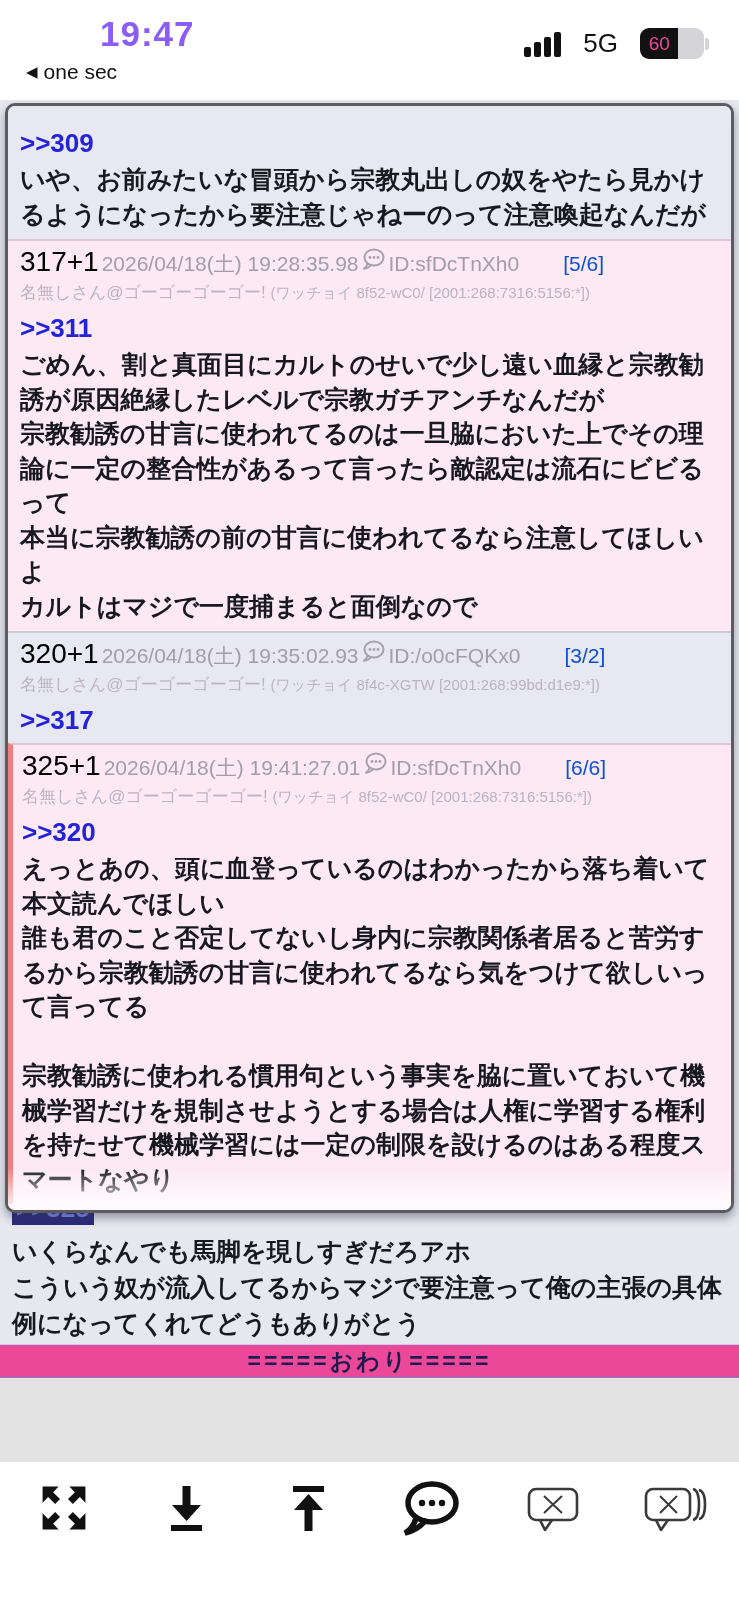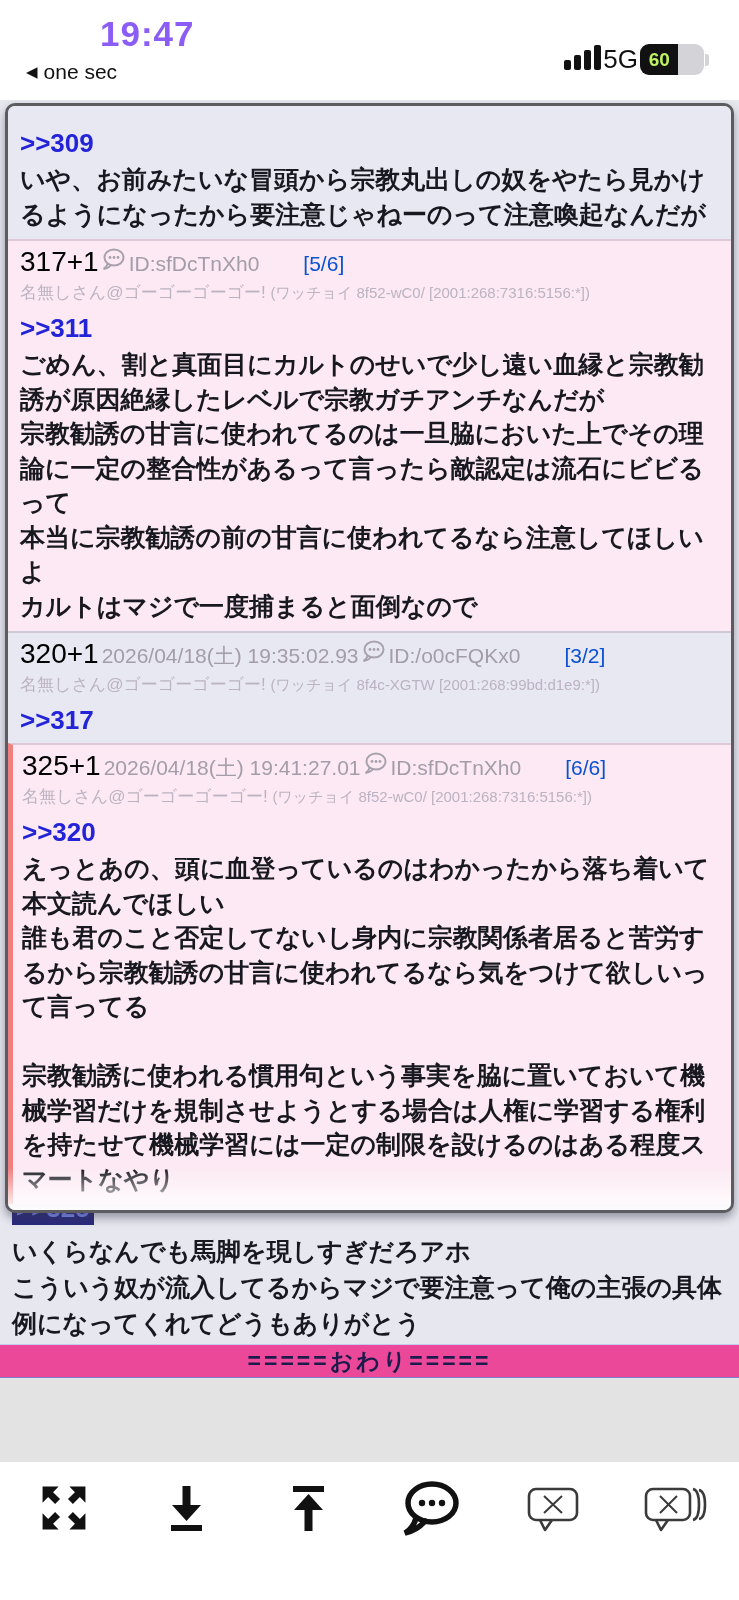--- a/index.html
+++ b/index.html
@@ -8,29 +8,29 @@
     position:relative;
     font-family:"Liberation Sans","DejaVu Sans",sans-serif;
     background:#ffffff;
     color:#181820;
   }
   
   .status-bar { position:absolute; top:0; left:0; right:0; height:100px; background:#fff; z-index:10; }
   .sb-time { position:absolute; left:100px; top:14px; font-size:35px; font-weight:700; color:#8b5cf6; letter-spacing:1px; }
   .sb-back { position:absolute; left:26px; top:60px; font-size:21px; color:#111; display:flex; align-items:center; gap:6px; }
   .sb-back .chev { font-size:15px; }
-  .sb-right { position:absolute; right:30px; top:28px; display:flex; gap:2px;margin-top:16px; }
+  .sb-right { position:absolute; right:30px; top:28px; display:flex; align-items:center; gap:22px; }
   .signal { display:flex; align-items:flex-end; gap:3px; height:26px; }
   .signal i { display:block; width:7px; background:#111; border-radius:2px; }
   .signal i:nth-child(1){height:10px;} .signal i:nth-child(2){height:15px;}
   .signal i:nth-child(3){height:20px;} .signal i:nth-child(4){height:25px;}
   .sb-net { font-size:26px; color:#111; font-weight:500; }
   .battery { display:flex; align-items:center; }
   .bat-pill { width:64px; height:31px; border-radius:9px; overflow:hidden; display:flex; }
-  .bat-fill { width:60%; background:#111; color:#bef264; font-size:19px; font-weight:700;
+  .bat-fill { width:60%; background:#111; color:#ec4899; font-size:19px; font-weight:400;
               display:flex; align-items:center; justify-content:center; }
   .bat-rest { width:40%; background:#d4d4d8; }
   .bat-cap { width:4px; height:12px; background:#d4d4d8; border-radius:0 3px 3px 0; margin-left:1px; }
 
   
   .thread-bg { position:absolute; top:100px; left:0; right:0; height:1362px; background:#e7e7ef; z-index:1; }
   .under-post { position:absolute; top:1092px; left:12px; right:12px; }
   .link-highlight { display:inline-block; background:#2b2b7e; color:#7d8cfd;
                     font-size:26px; font-weight:700; padding:1px 4px; }
   .under-body { margin-top:8px; font-size:25px; line-height:36px; font-weight:600;
@@ -113,20 +113,21 @@
 <div class="popup">
 
   <div class="post lavender">
     <a class="reply-link">&gt;&gt;309</a>
     <div class="post-body">いや、お前みたいな冒頭から宗教丸出しの奴をやたら見かけるようになったから要注意じゃねーのって注意喚起なんだが</div>
   </div>
 
   <div class="post pink">
     <div class="post-header">
       <span class="post-num">317+1</span>
+      <span class="post-date">2026/04/18(土) 19:28:35.98</span>
       <span class="hdr-bubble">
         <svg width="24" height="22" viewBox="0 0 24 22">
             <ellipse cx="12" cy="9.5" rx="9.5" ry="8" fill="none" stroke="#a8a2ae" stroke-width="2"></ellipse>
             <path d="M6 15 C5 18 3.5 20 1.5 21 C5 20.5 8 18.5 9.5 16.2" fill="none" stroke="#a8a2ae" stroke-width="2"></path>
             <circle cx="8" cy="9.5" r="1.4" fill="#a8a2ae"></circle>
             <circle cx="12" cy="9.5" r="1.4" fill="#a8a2ae"></circle>
             <circle cx="16" cy="9.5" r="1.4" fill="#a8a2ae"></circle>
           </svg>
       </span>
       <span><span class="post-id">ID:sfDcTnXh0</span><span class="post-count">[5/6]</span></span>

